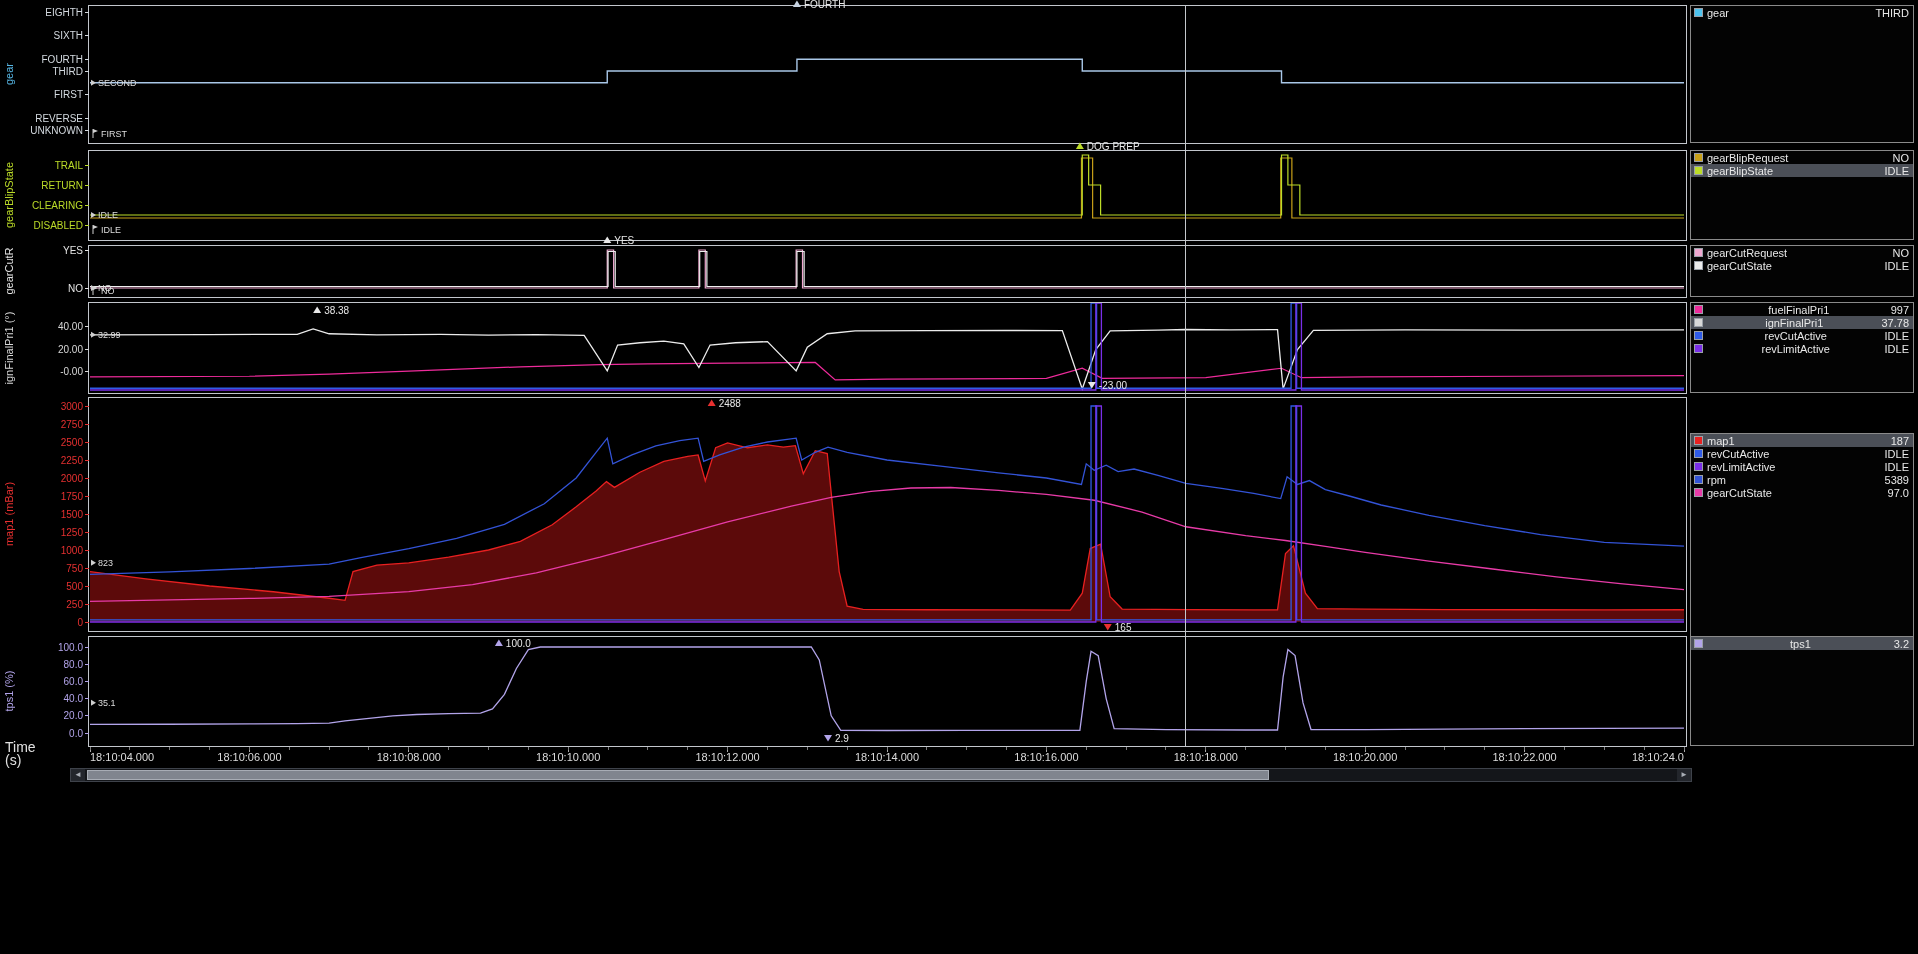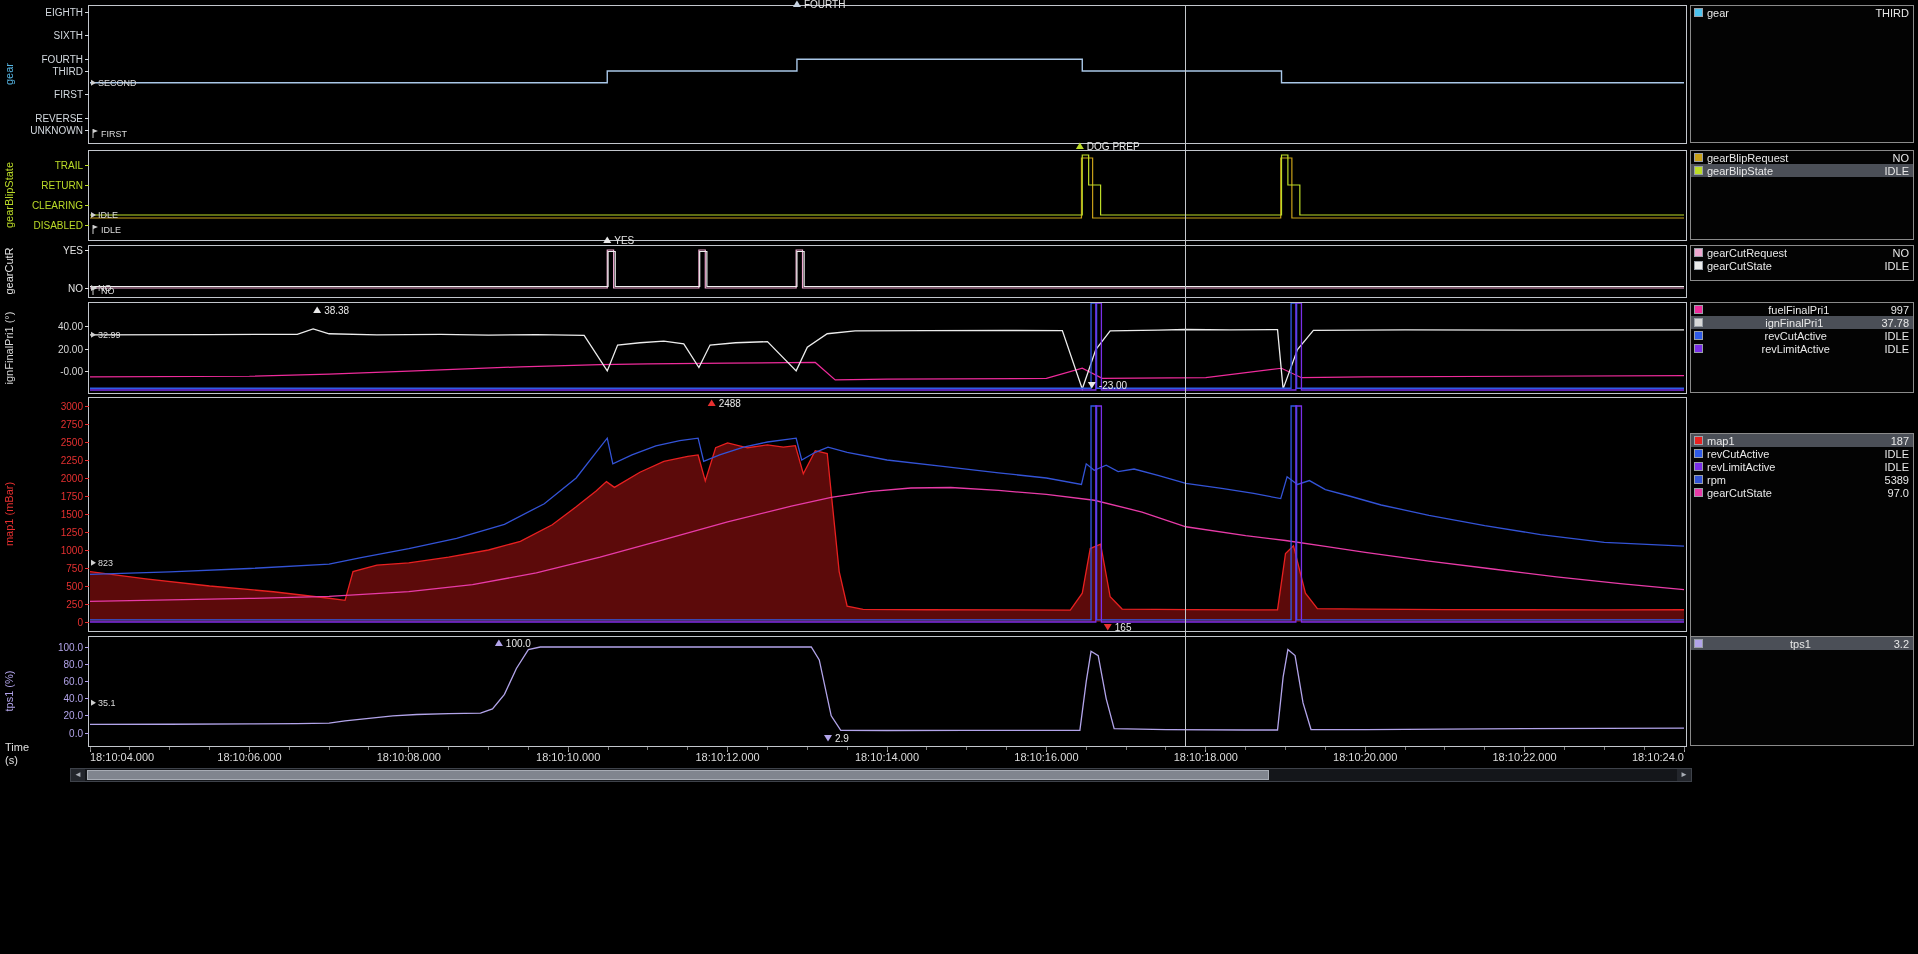--- a/index.html
+++ b/index.html
@@ -6,21 +6,21 @@
   body{width:1918px;height:954px;overflow:hidden;font-family:"Liberation Sans",sans-serif;}
   #app{position:relative;width:1918px;height:954px;background:#000;}
   #charts{position:absolute;left:0;top:0;}
   .rot{position:absolute;transform:translate(-50%,-50%) rotate(-90deg);transform-origin:center;white-space:nowrap;font-size:11px;}
   .legend-box{position:absolute;border:1px solid #8a8a8a;background:#030303;box-sizing:border-box;overflow:hidden;}
   .lrow{display:flex;align-items:center;height:13px;font-size:11px;color:#e8e8e8;cursor:default;}
   .lrow.hl{background:#4b4f57;}
   .sw{width:9px;height:9px;border:1px solid #9aa0a8;margin:0 4px 0 3px;flex:none;box-sizing:border-box;}
   .lname{flex:1;white-space:nowrap;overflow:hidden;}
   .lval{margin-right:4px;}
-  #time-title{position:absolute;left:5px;top:741px;font-size:11px;color:#e0e0e0;line-height:13px;}
+  #time-title{position:absolute;left:5px;top:741px;font-size:14px;color:#e0e0e0;line-height:13px;}
   #scrollbar{position:absolute;left:70px;top:768px;width:1622px;height:14px;display:flex;background:#14161a;border:1px solid #3e424a;box-sizing:border-box;}
   .sb-btn{width:14px;height:12px;text-align:center;font-size:8px;color:#a8adb5;background:#23262c;line-height:12px;flex:none;}
   .sb-track{flex:1;position:relative;background:#14161a;}
   .sb-thumb{position:absolute;left:2px;top:1px;width:1182px;height:10px;background:#80858e;border:1px solid #a8adb5;box-sizing:border-box;}
 </style>
 </head>
 <body>
 
 <div id="app">
   <svg id="charts" width="1918" height="954" xmlns="http://www.w3.org/2000/svg">
@@ -273,21 +273,21 @@
           <span class="sw" style="background: rgb(200, 160, 24);"></span>
           <span class="lname">gearBlipRequest</span>
           <span class="lval">NO</span>
         </div>
         <div class="lrow hl">
           <span class="sw" style="background: rgb(188, 220, 40);"></span>
           <span class="lname">gearBlipState</span>
           <span class="lval">IDLE</span>
         </div>
       </div>
-      <div class="legend-box" style="left: 1690px; top: 245px; width: 224px; height: 36px;">
+      <div class="legend-box" style="left: 1690px; top: 245px; width: 224px; height: 52px;">
         <div class="lrow">
           <span class="sw" style="background: rgb(240, 168, 208);"></span>
           <span class="lname">gearCutRequest</span>
           <span class="lval">NO</span>
         </div>
         <div class="lrow">
           <span class="sw" style="background: rgb(236, 236, 236);"></span>
           <span class="lname">gearCutState</span>
           <span class="lval">IDLE</span>
         </div>

